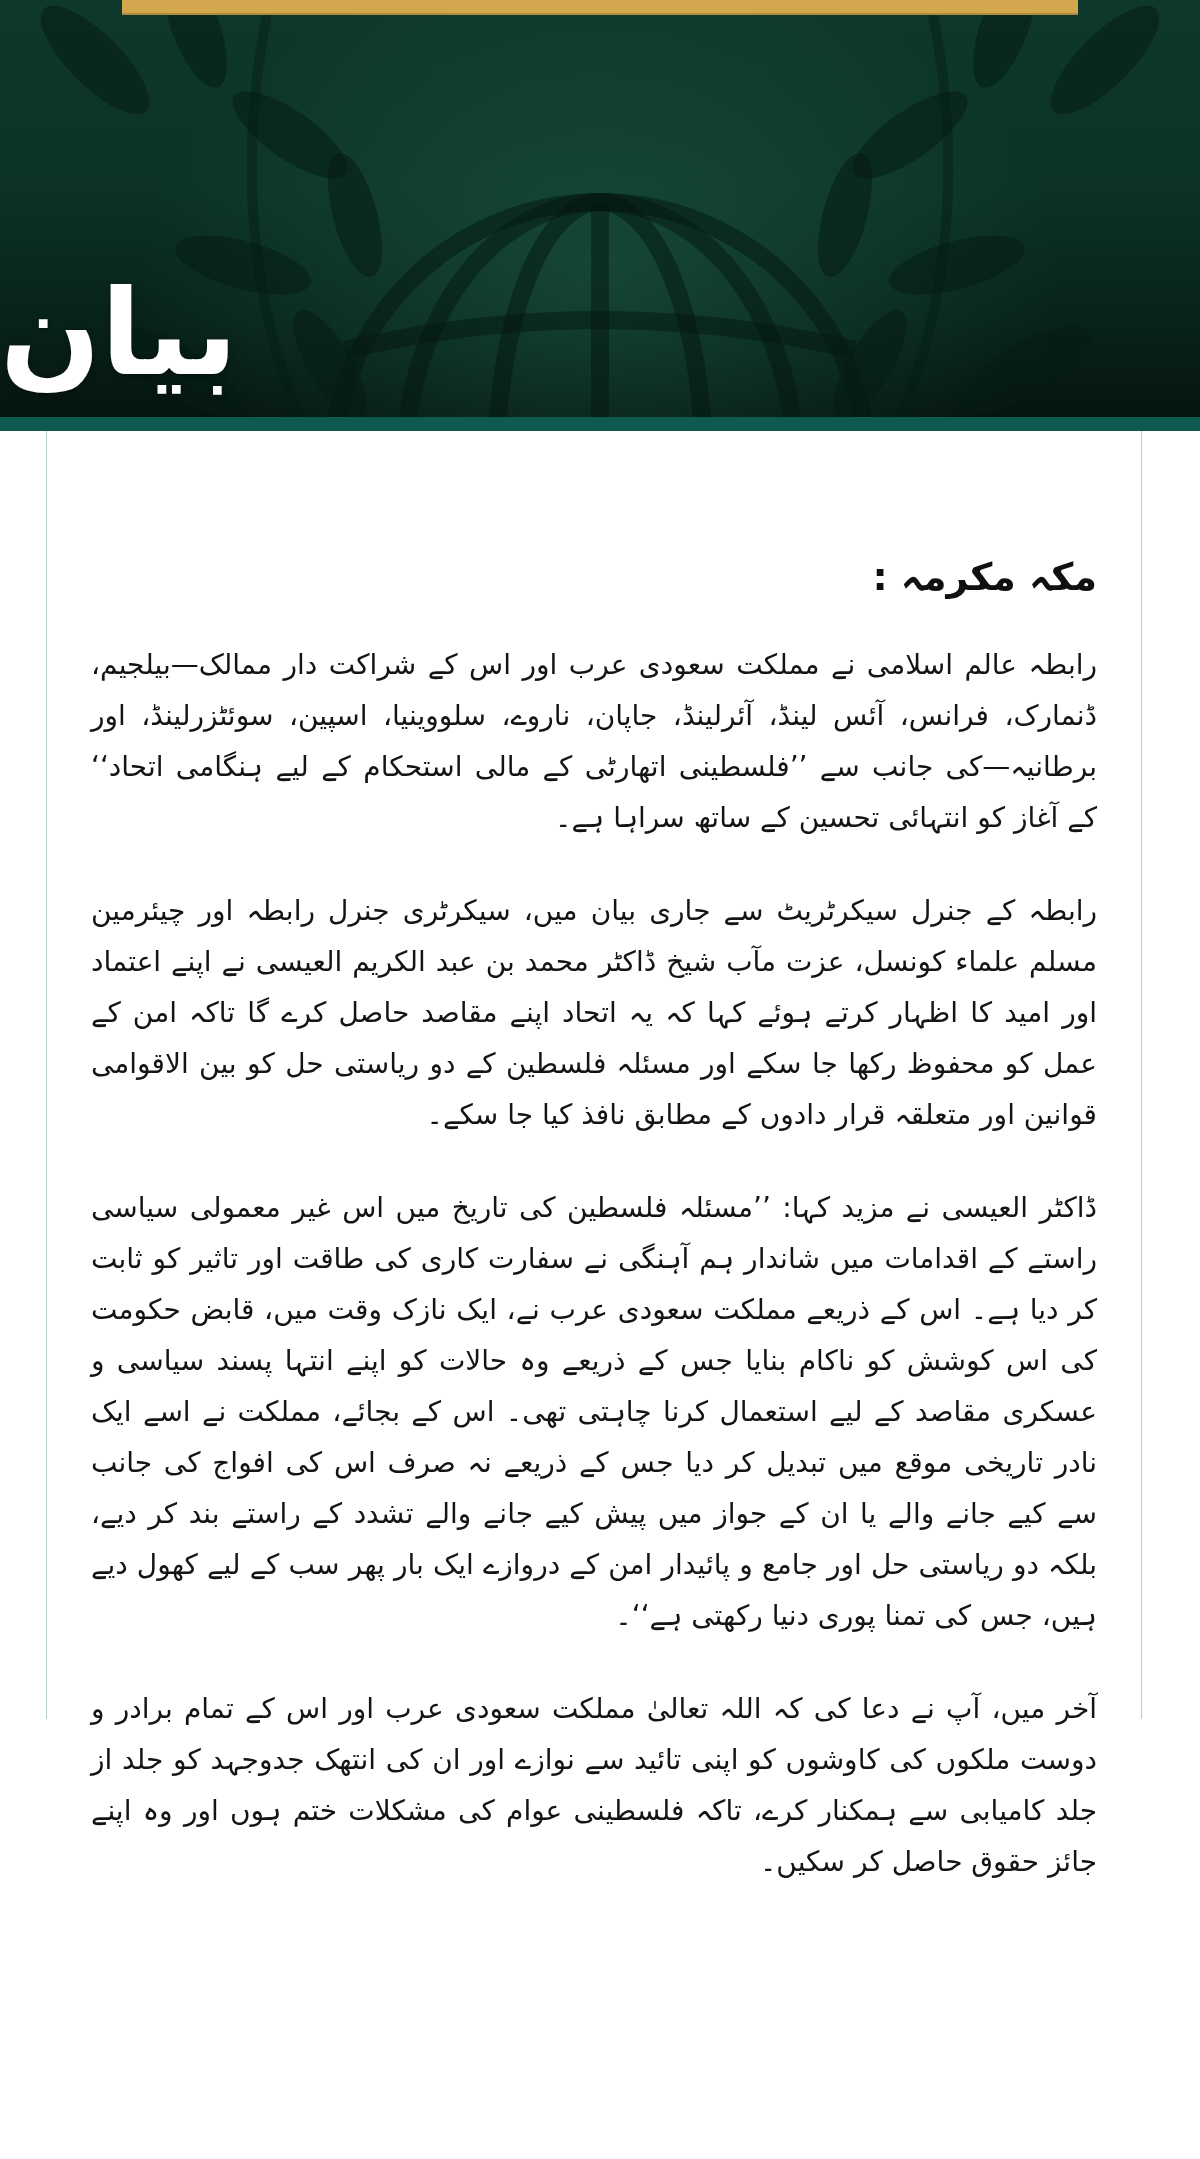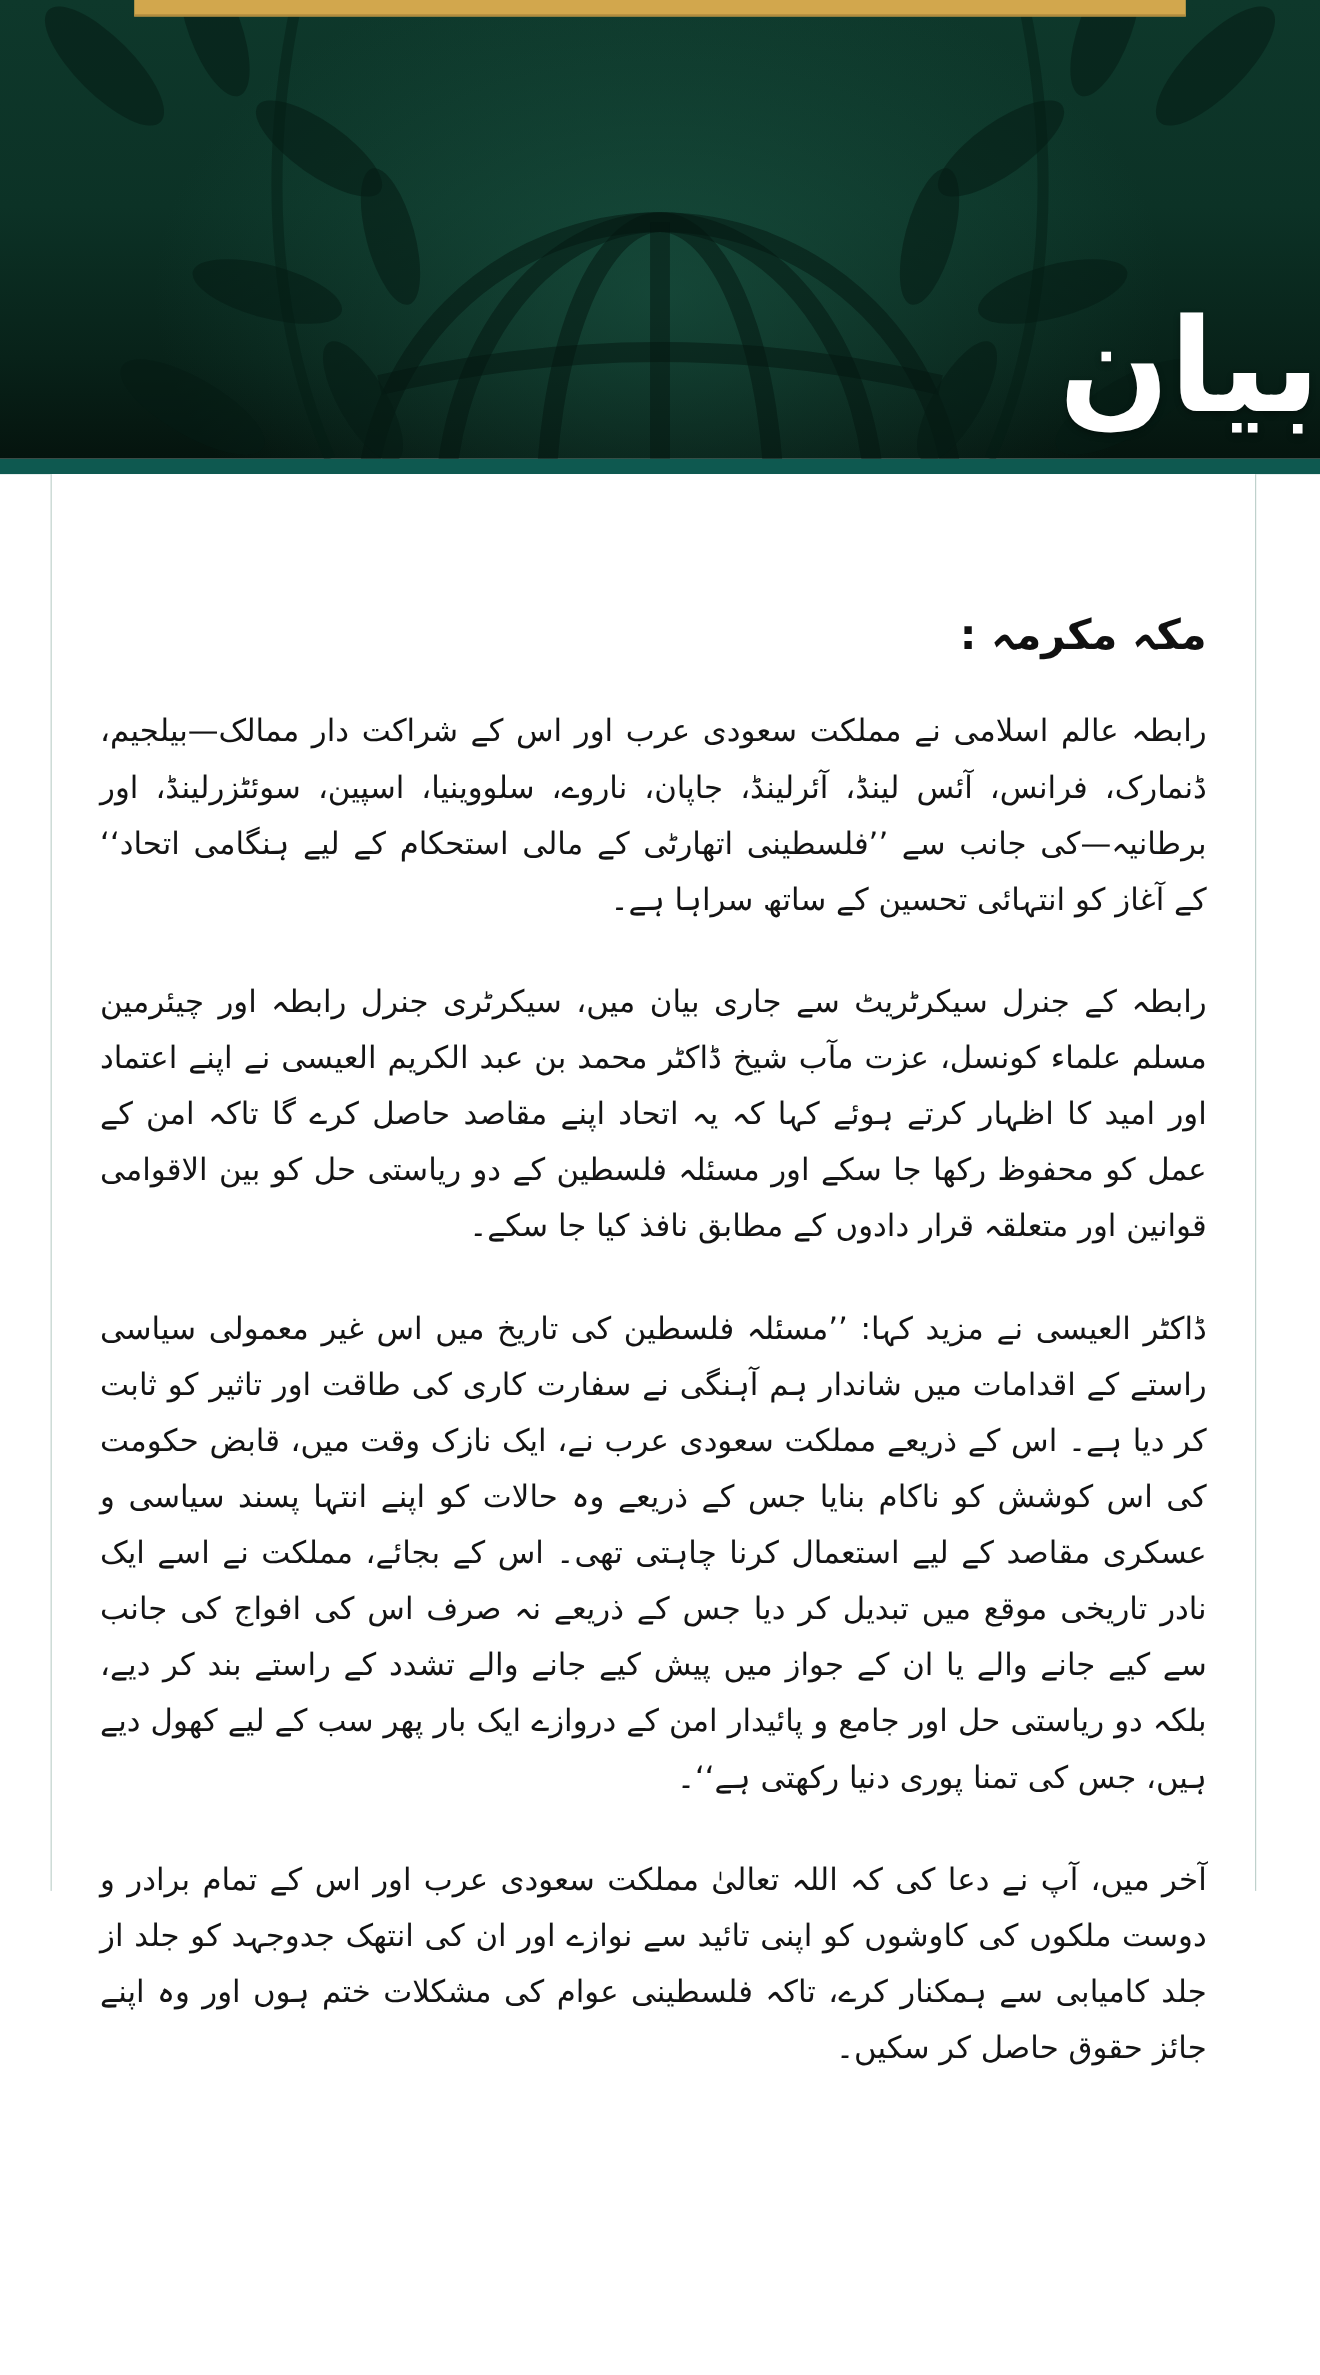--- a/index.html
+++ b/index.html
@@ -37,21 +37,21 @@
     position: absolute;
     inset: 0;
     width: 1200px;
     height: 417px;
   }
   .banner-title {
     position: absolute;
     bottom: 18px;
     left: 0;
     width: 100%;
-    text-align: right;
+    text-align: left;
     color: #ffffff;
     font-size: 118px;
     line-height: 1.1;
     font-weight: 700;
     font-family: "DejaVu Sans", sans-serif;
     text-shadow: 0 2px 6px rgba(0,0,0,0.35);
   }
   .accent-strip {
     width: 1200px;
     height: 14px;

